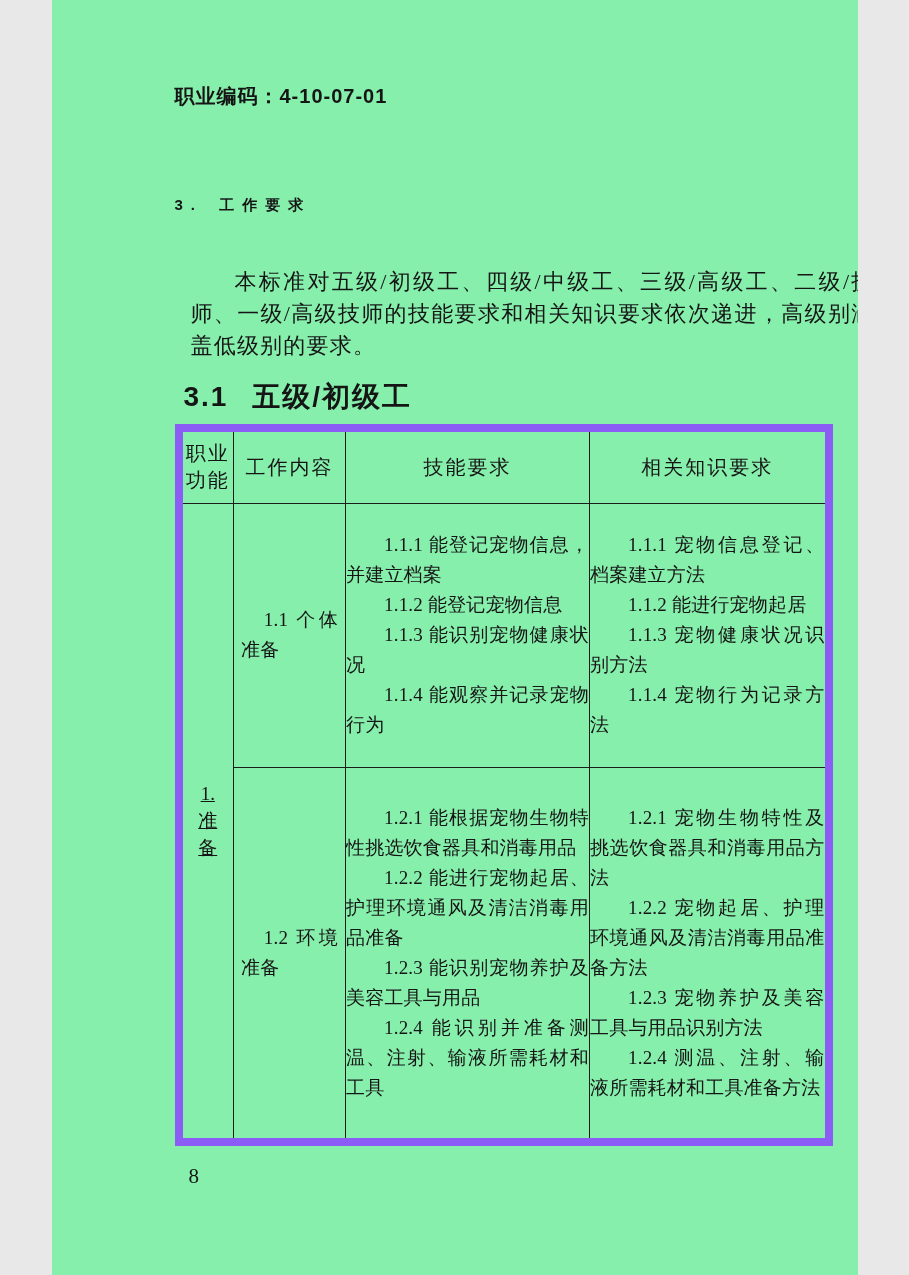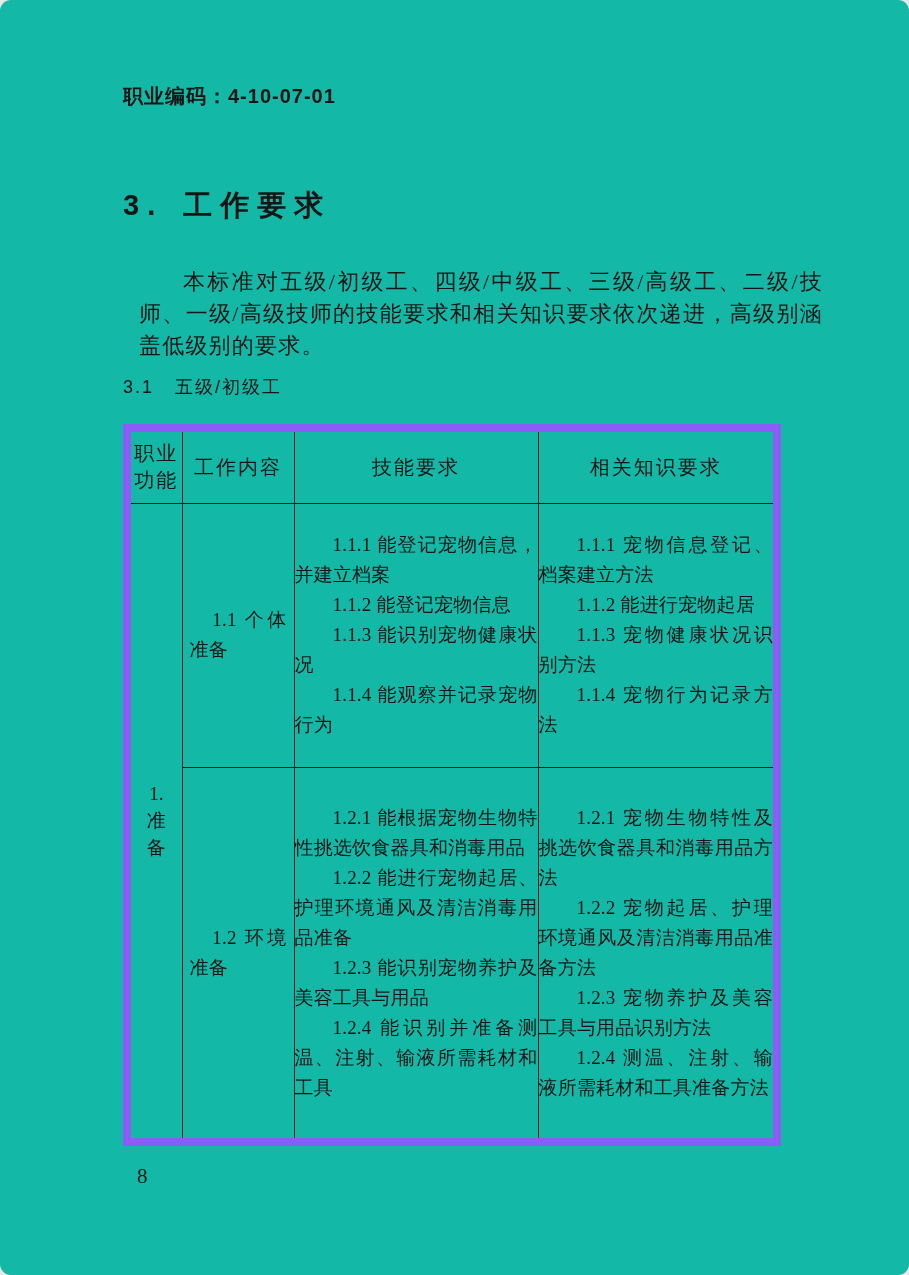--- a/index.html
+++ b/index.html
@@ -1,45 +1,44 @@
 <!DOCTYPE html>
 <html><head>
 <meta charset="utf-8">
 <style>
   html,body{margin:0;padding:0;background:#e8e8e8;}
   .page{
     position:relative;
-    width:909px;height:1275px;
+    width:806px;height:1275px;
     margin:0 auto;
-    background:#14b8a6;
+    background:#86efac;
     font-family:"Liberation Serif","DejaVu Serif",serif;
     color:#151515;
     overflow:hidden;
-    border-radius:11px;
   }
   .doc-code{
     position:absolute;left:123px;top:83px;
     font-family:"Liberation Sans","DejaVu Sans",sans-serif;
     font-weight:bold;font-size:20px;letter-spacing:1px;
   }
   .h-main{
     position:absolute;left:123px;top:193px;margin:0;
     font-family:"Liberation Sans","DejaVu Sans",sans-serif;
-    font-weight:bold;font-size:29px;line-height:24px;
+    font-weight:bold;font-size:15px;line-height:24px;
     letter-spacing:8px;word-spacing:4px;
   }
   .para{
     position:absolute;left:123px;top:250px;width:684px;margin:16px;
     font-size:22px;line-height:32px;letter-spacing:1.2px;
     text-align:justify;text-indent:2em;line-break:strict;
   }
   .h-sub{
-    position:absolute;left:123px;top:376px;margin:0;
+    position:absolute;left:123px;top:376px;margin:9px;
     font-family:"Liberation Sans","DejaVu Sans",sans-serif;
-    font-weight:normal;font-size:18px;line-height:23px;
+    font-weight:bold;font-size:28px;line-height:23px;
     letter-spacing:2px;word-spacing:14px;
   }
   table.req{
     position:absolute;left:123px;top:424px;
     width:650px;border-collapse:collapse;table-layout:fixed;
     border:8px solid #8b5cf6;
     font-size:19px;
   }
   table.req th,table.req td{
     border:1px solid #1c1c1c;
@@ -47,21 +46,21 @@
     vertical-align:middle;
   }
   table.req th{
     font-weight:normal;text-align:center;
     font-size:20px;line-height:27px;letter-spacing:2px;
     padding:0 3px;
   }
   tr.hdr{height:75px;}
   tr.r1{height:264px;}
   tr.r2{height:375px;}
-  td.func{text-align:center;}
+  td.func{text-align:center;text-decoration:underline;}
   .func-inner{
     width:28px;margin:0 auto;
     line-height:27px;letter-spacing:0;
     word-break:break-all;text-align:center;
   }
   td.task{padding:0 5px;}
   .task-text{
     margin:7px;text-indent:1.2em;text-align:justify;
     line-height:30px;letter-spacing:0.2px;
   }

